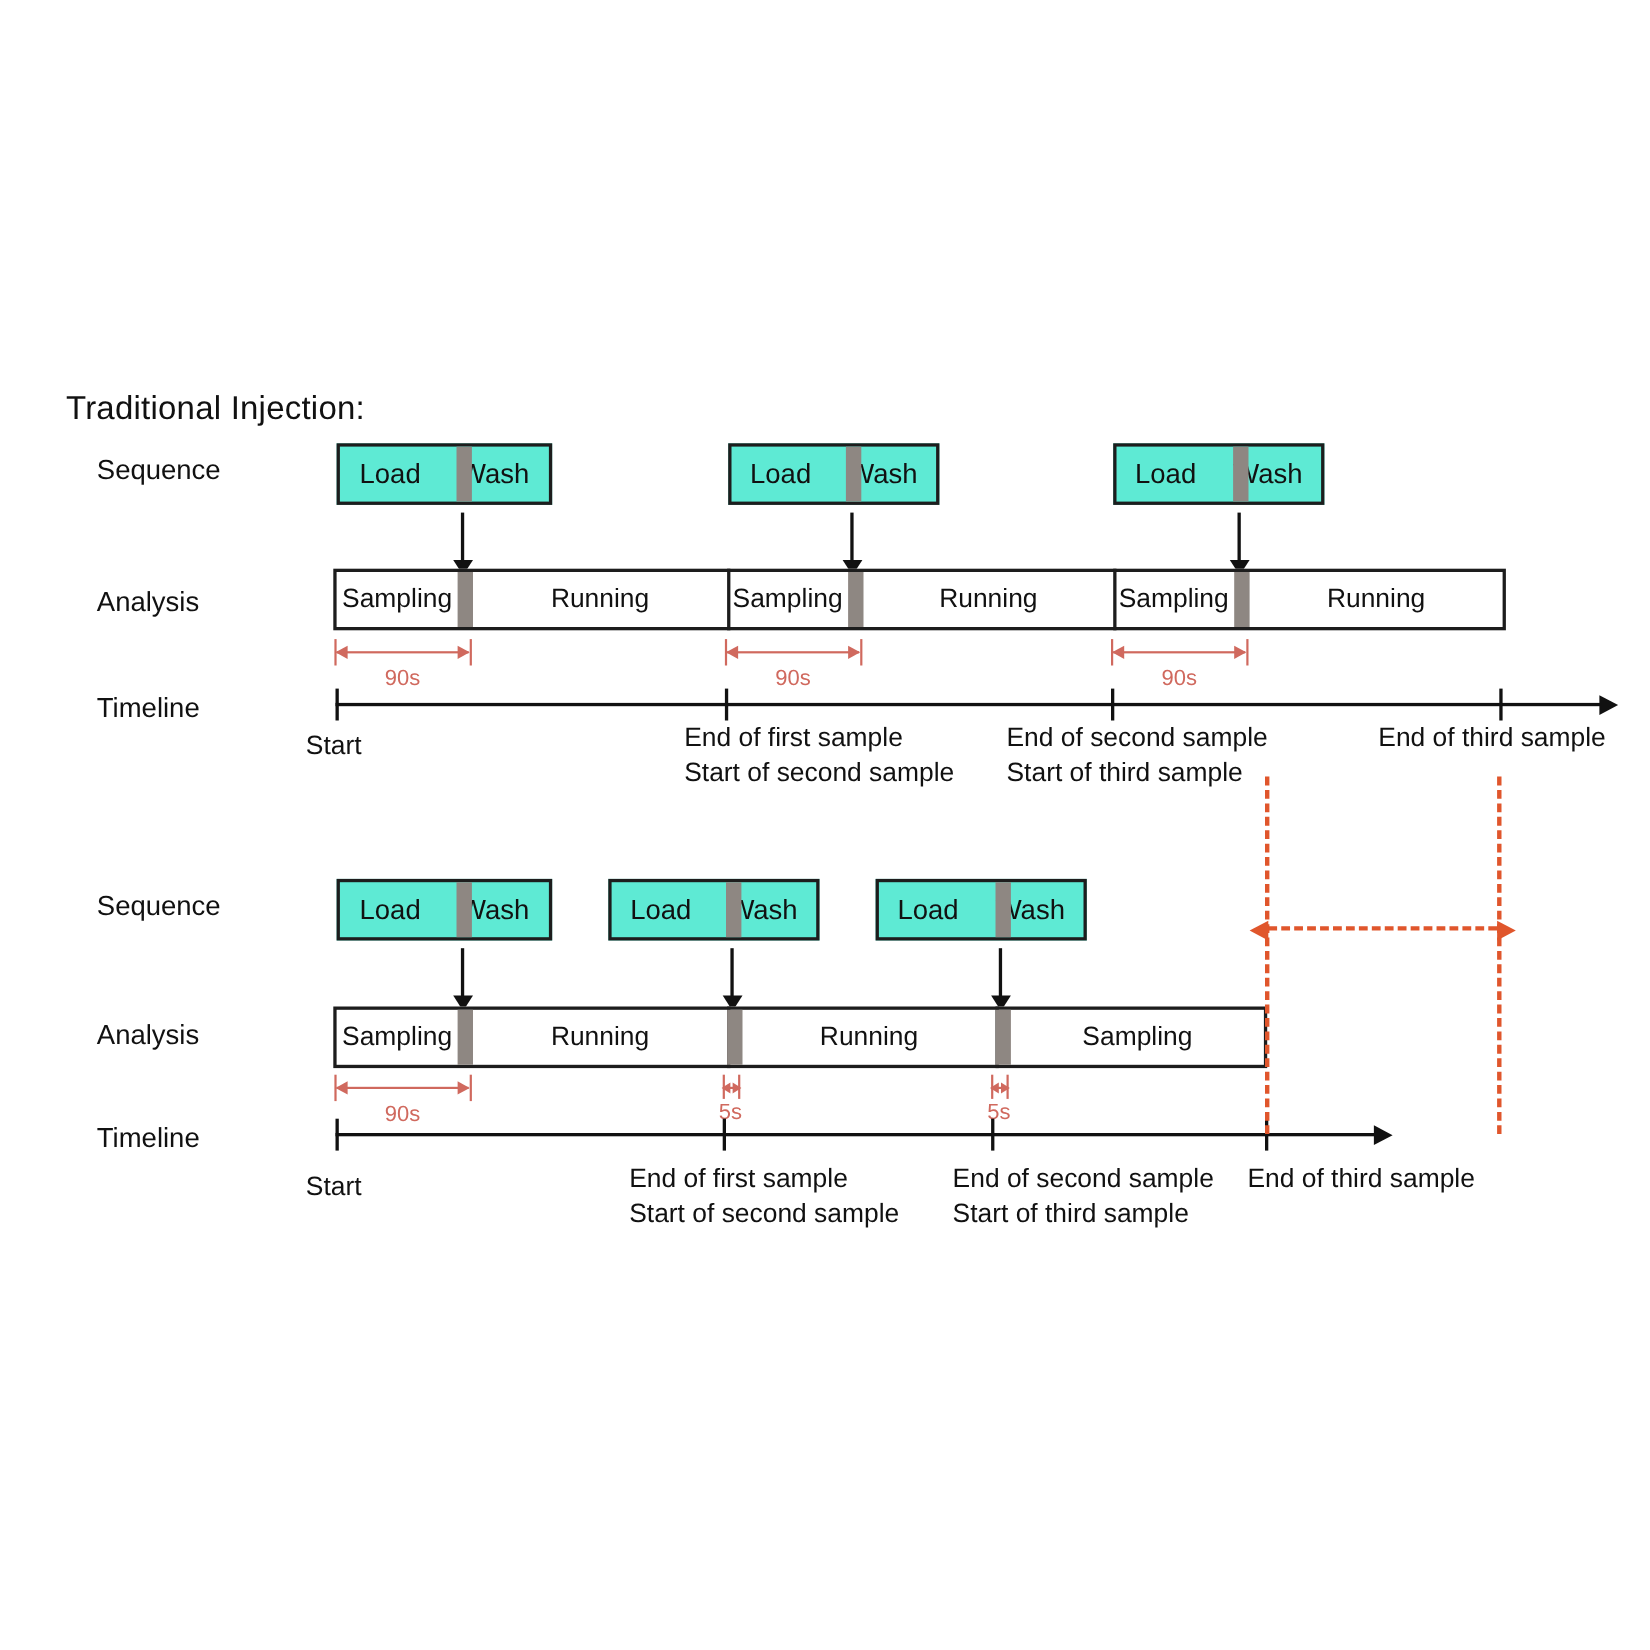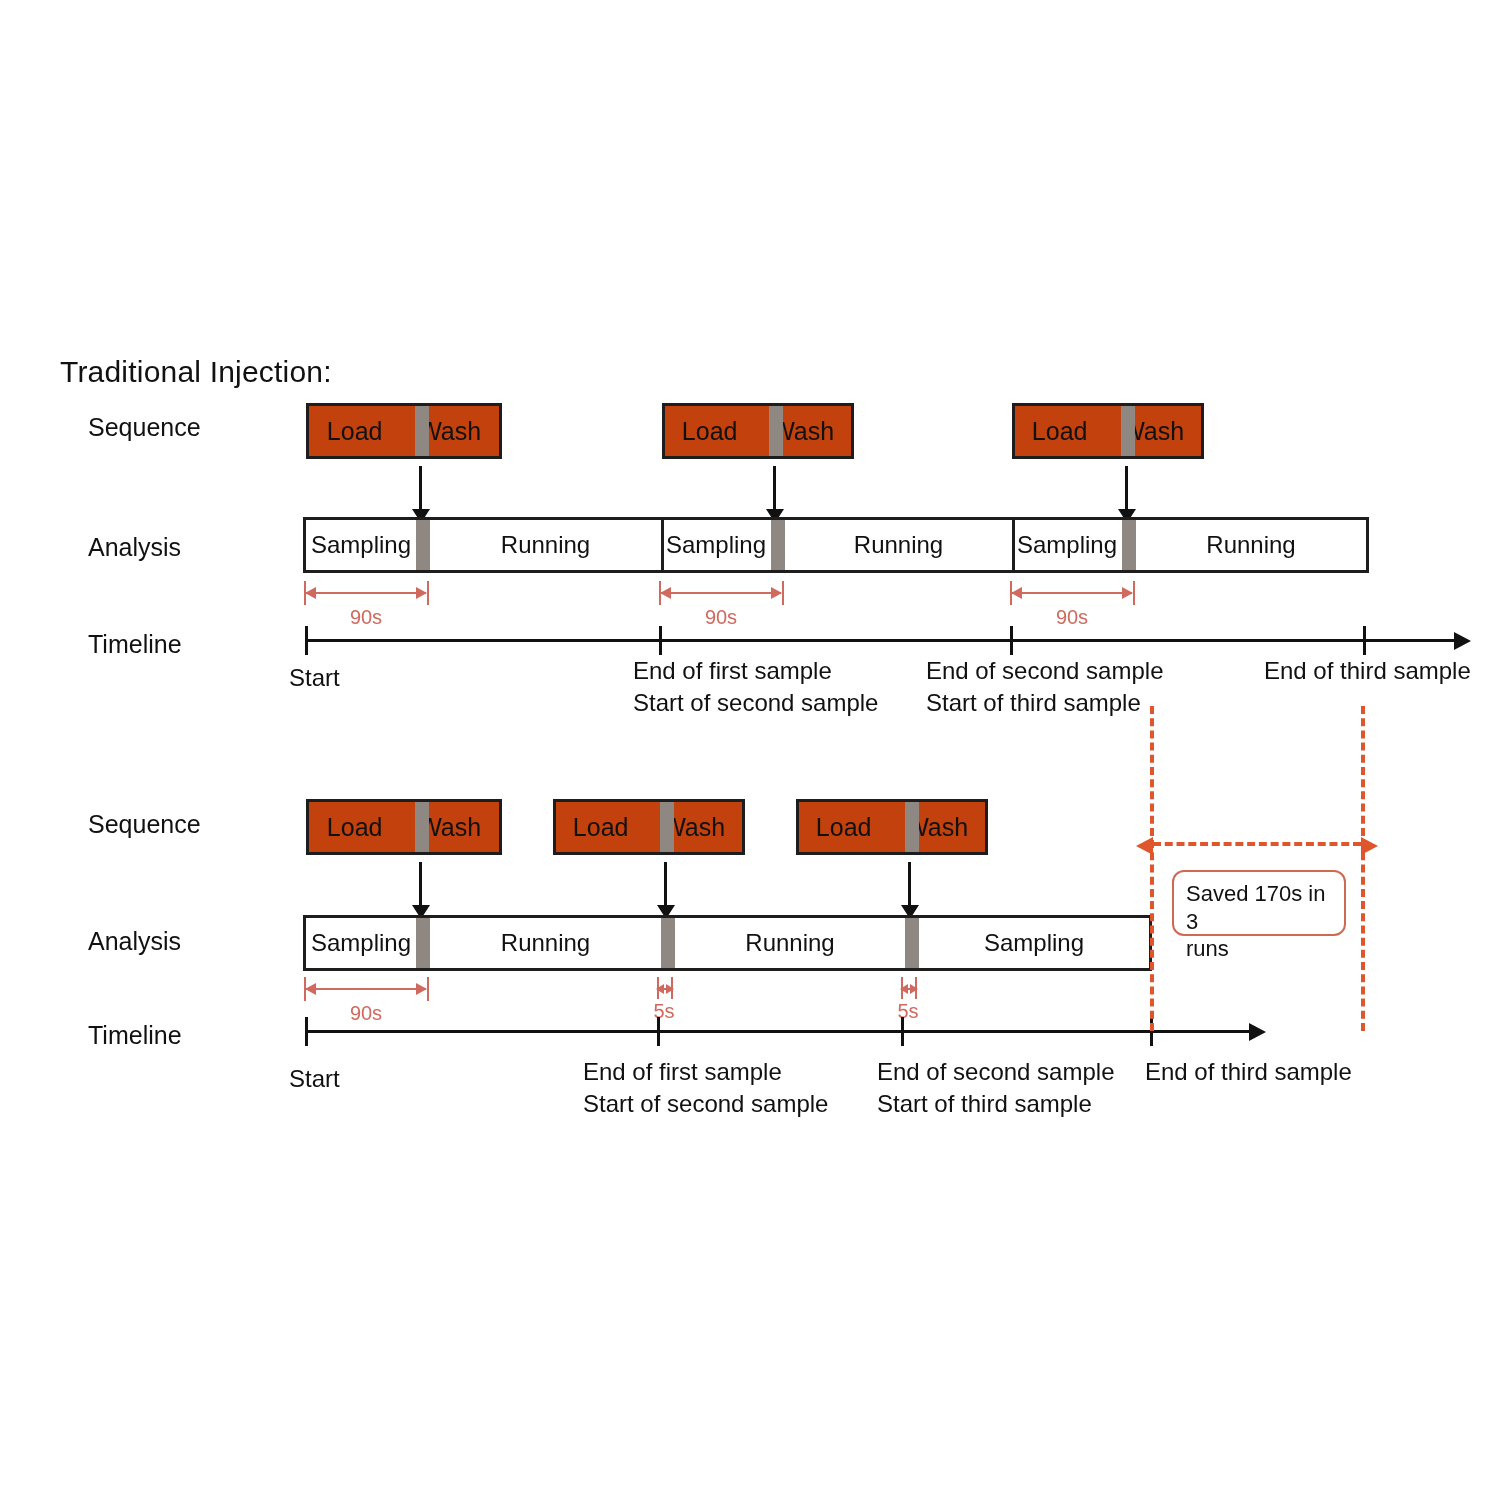--- a/index.html
+++ b/index.html
@@ -26,29 +26,28 @@
     font-size:25px;
     color:#111;
     white-space:nowrap;
   }
   .tl-label{
     position:absolute;
     font-size:24px;
     color:#111;
     white-space:nowrap;
     line-height:1.35;
-    margin-left:11px;
   }
 
   
   .seqbox{
     position:absolute;
     box-sizing:border-box;
     border:3px solid #1d1d1d;
-    background:#c2410c;
+    background:#5eead4;
     display:flex;
     align-items:center;
   }
   .seqbox .cell{
     flex:1 1 auto;
     text-align:center;
     font-size:25px;
     color:#111;
     white-space:nowrap;
   }
@@ -331,18 +330,14 @@
     <div>Start of third sample</div>
   </div>
   <div class="tl-label" style="left:1134px;top:1056px;">
     <div>End of third sample</div>
   </div>
 
   <div class="dash-v" style="left:1150px;top:706px;height:325px;"></div>
   <div class="dash-v" style="left:1361px;top:706px;height:325px;"></div>
   <div class="dash-h" style="left:1153px;top:842px;width:208px;"></div>
 
-  <div class="callout" style="left:1172px;top:870px;width:174px;height:66px;">
-    <div>Saved 170s in 3</div>
-    <div>runs</div>
-  </div>
 
 </div>
 
 </body></html>

